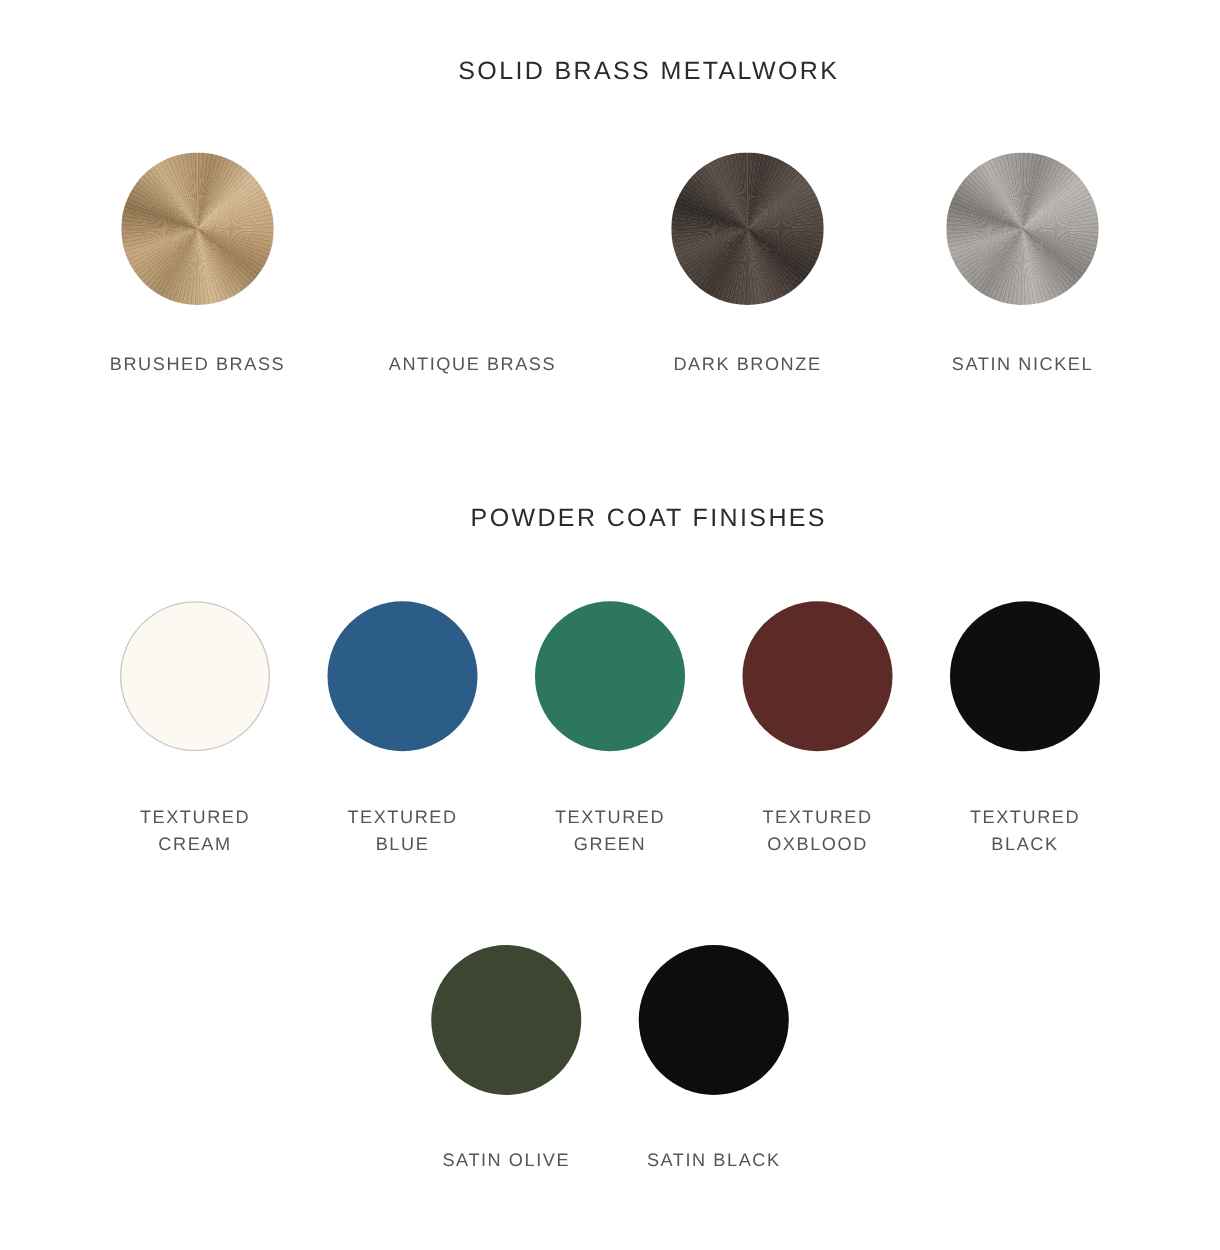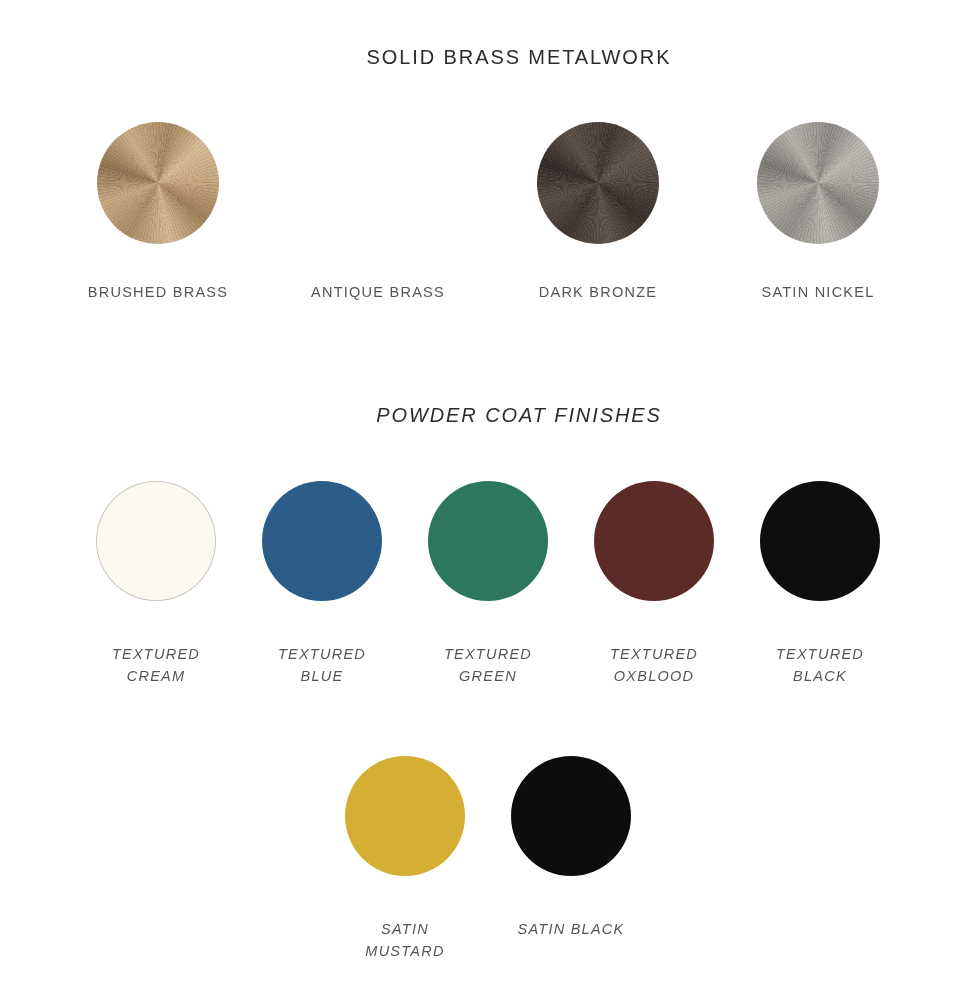--- a/index.html
+++ b/index.html
@@ -38,21 +38,21 @@
     margin-left: 31px;
   }
 
   
   .section {
     position: absolute;
     left: 0;
     width: 976px;
   }
   #section-metalwork { top: 30px; }
-  #section-powder    { top: 388px; font-style: italic; }
+  #section-powder    { top: 388px; }
 
   
   .swatch-row {
     display: flex;
     justify-content: center;
     align-items: flex-start;
   }
   .row-metal {
     margin-top: 55px;
     gap: 72px;
@@ -216,25 +216,25 @@
         <span class="swatch-label label-powder">TEXTURED
 BLACK</span>
       </div>
 
     </div>
 
     <div class="swatch-row row-powder-2">
 
 
 
-      <div class="swatch swatch-powder">
-        <span class="disc disc-powder" style="background-color: rgb(213, 174, 52);"></span>
-        <span class="swatch-label label-powder">SATIN MUSTARD</span>
-      </div>
-
+
+      <div class="swatch swatch-powder">
+        <span class="disc disc-powder" style="background-color: rgb(60, 70, 48);"></span>
+        <span class="swatch-label label-powder">SATIN OLIVE</span>
+      </div>
 
       <div class="swatch swatch-powder">
         <span class="disc disc-powder" style="background-color: rgb(13, 13, 13);"></span>
         <span class="swatch-label label-powder">SATIN BLACK</span>
       </div>
 
     </div>
   </section>
 
 </div>

